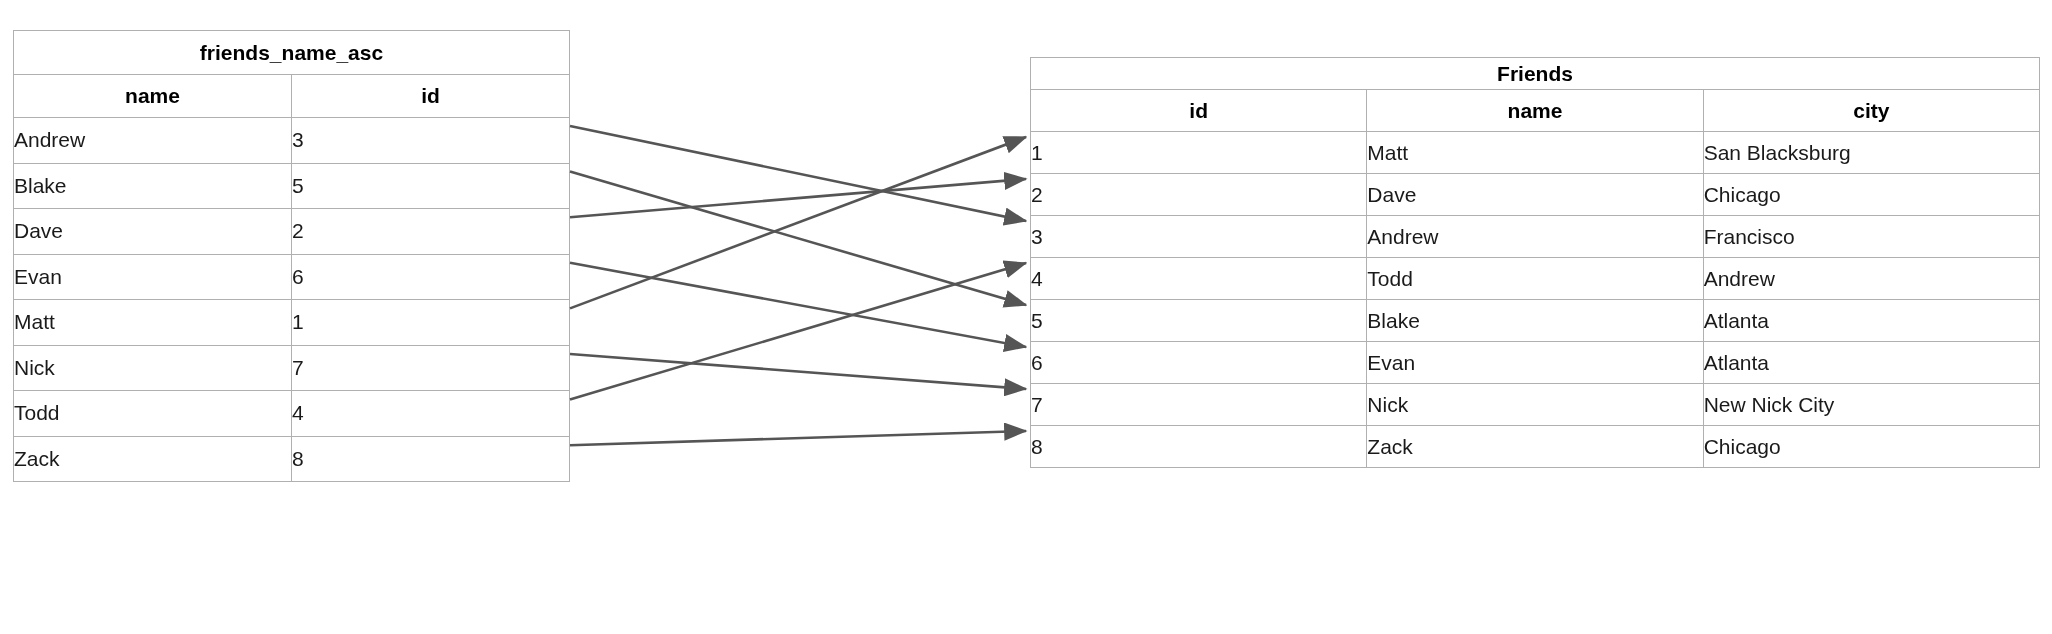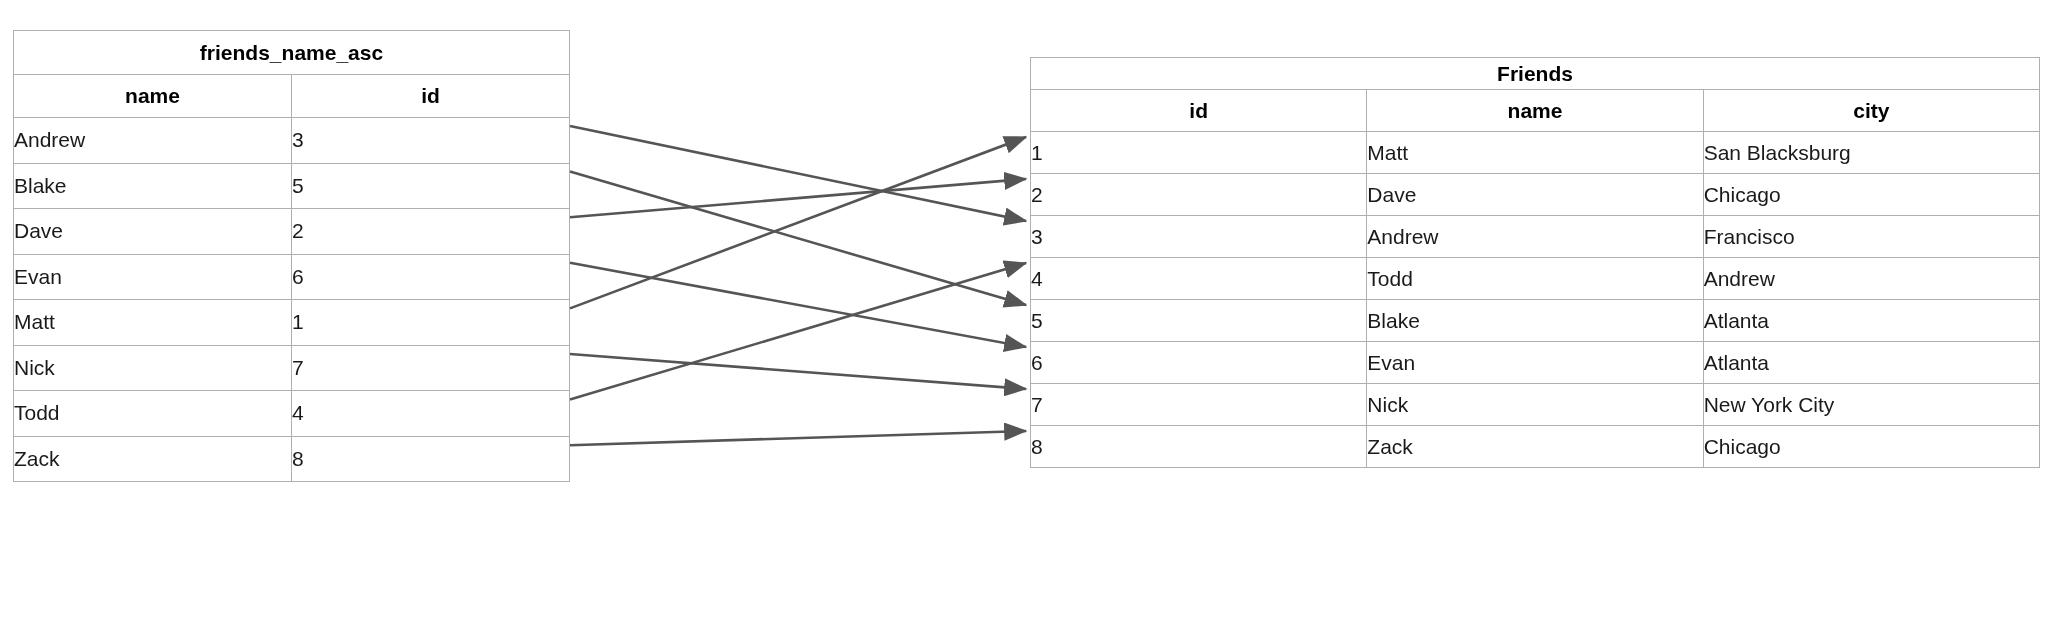--- a/index.html
+++ b/index.html
@@ -171,21 +171,21 @@
       <td class="cell">Atlanta</td>
     </tr>
     <tr class="row-data">
       <td class="cell">6</td>
       <td class="cell">Evan</td>
       <td class="cell">Atlanta</td>
     </tr>
     <tr class="row-data">
       <td class="cell">7</td>
       <td class="cell">Nick</td>
-      <td class="cell">New York City</td>
+      <td class="cell">New Nick City</td>
     </tr>
     <tr class="row-data">
       <td class="cell">8</td>
       <td class="cell">Zack</td>
       <td class="cell">Chicago</td>
     </tr>
   </tbody>
     </table>
 
   <svg id="arrow-layer" viewBox="0 0 2052 634" width="2052" height="634" xmlns="http://www.w3.org/2000/svg">

